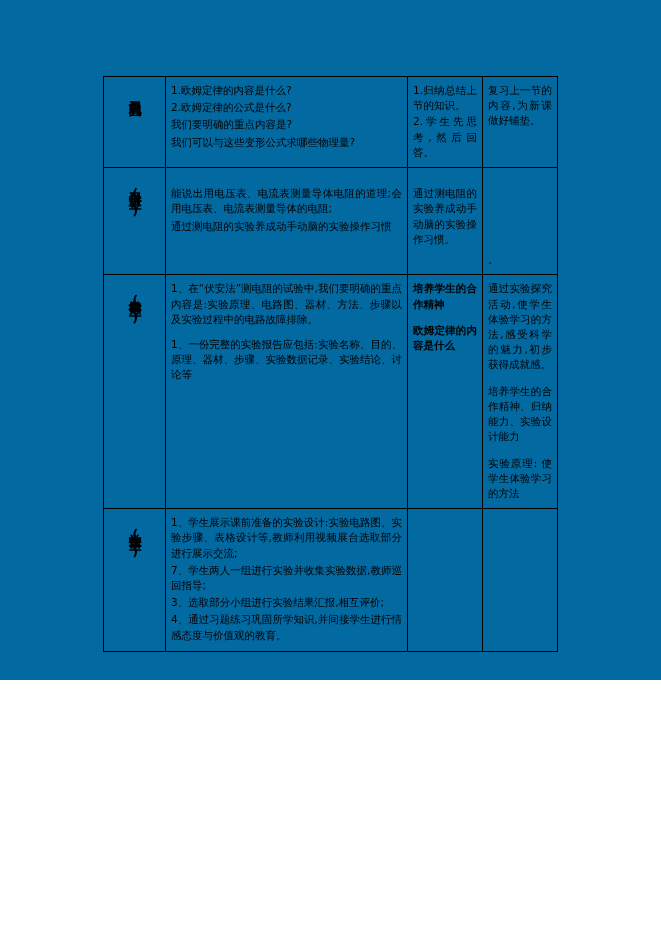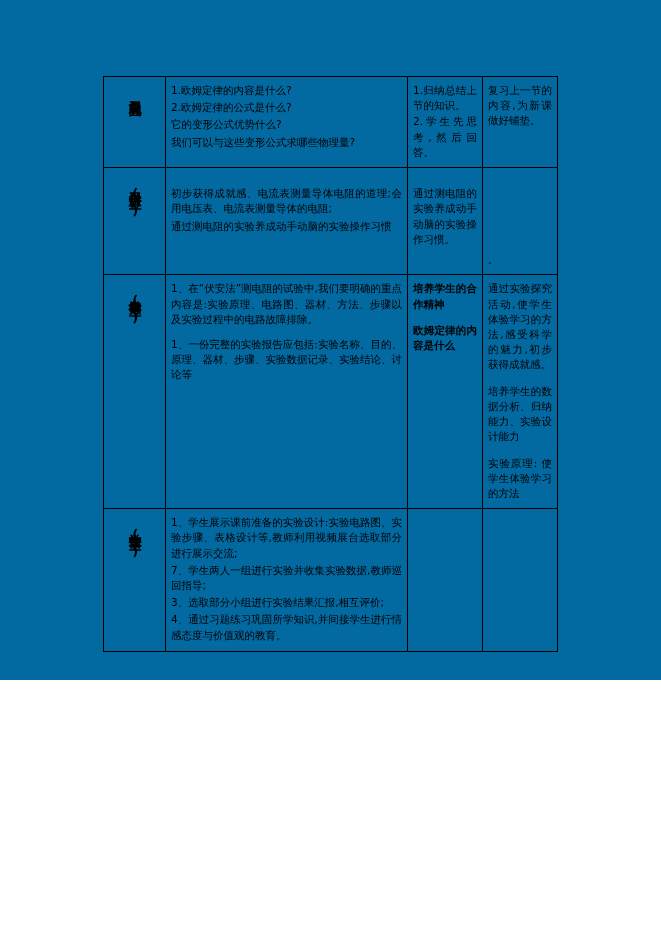--- a/index.html
+++ b/index.html
@@ -96,41 +96,41 @@
 
       <tr>
         <td class="stage-cell">
           <div class="stage-wrap">
             <span class="stage-vertical">复习巩固</span>
           </div>
         </td>
         <td>
           <p class="para">1.欧姆定律的内容是什么?</p>
           <p class="para">2.欧姆定律的公式是什么?</p>
-          <p class="para">  它的变形公式优势什么?</p>
+          <p class="para">  我们要明确的重点内容是?</p>
           <p class="para">  我们可以与这些变形公式求哪些物理量?</p>
         </td>
         <td class="method-cell">
           <p class="para">1.归纳总结上节的知识。</p>
           <p class="para">2.学生先思考,然后回答。</p>
         </td>
         <td class="design-cell">
           <p class="para">复习上一节的内容,为新课做好铺垫。</p>
         </td>
       </tr>
 
       <tr>
         <td class="stage-cell">
           <div class="stage-wrap">
             <span class="stage-vertical">学习目标(一)</span>
           </div>
         </td>
         <td>
           <div style="height:12px"></div>
-          <p class="para">初步获得成就感、电流表测量导体电阻的道理;会用电压表、电流表测量导体的电阻;</p>
+          <p class="para">能说出用电压表、电流表测量导体电阻的道理;会用电压表、电流表测量导体的电阻;</p>
           <p class="para">通过测电阻的实验养成动手动脑的实验操作习惯</p>
         </td>
         <td class="method-cell">
           <div style="height:12px"></div>
           <p class="para">通过测电阻的实验养成动手动脑的实验操作习惯。</p>
         </td>
         <td class="design-cell design-mid">
           <div style="height:78px"></div>
           <p class="para">。</p>
         </td>
@@ -147,21 +147,21 @@
           <p class="para gap">1、一份完整的实验报告应包括:实验名称、目的、原理、器材、步骤、实验数据记录、实验结论、讨论等</p>
         </td>
         <td class="method-cell center-mid">
           <p class="para">培养学生的合作精神</p>
           <div style="height:10px"></div>
           <p class="para">欧姆定律的内容是什么</p>
         </td>
         <td class="design-cell">
           <p class="para">通过实验探究活动,使学生体验学习的方法,感受科学的魅力,初步获得成就感。</p>
           <div style="height:10px"></div>
-          <p class="para">培养学生的数据分析、归纳能力、实验设计能力</p>
+          <p class="para">培养学生的合作精神、归纳能力、实验设计能力</p>
           <div style="height:10px"></div>
           <p class="para">实验原理: 使学生体验学习的方法</p>
         </td>
       </tr>
 
       <tr>
         <td class="stage-cell">
           <div class="stage-wrap">
             <span class="stage-vertical">学生自学(一)</span>
           </div>

